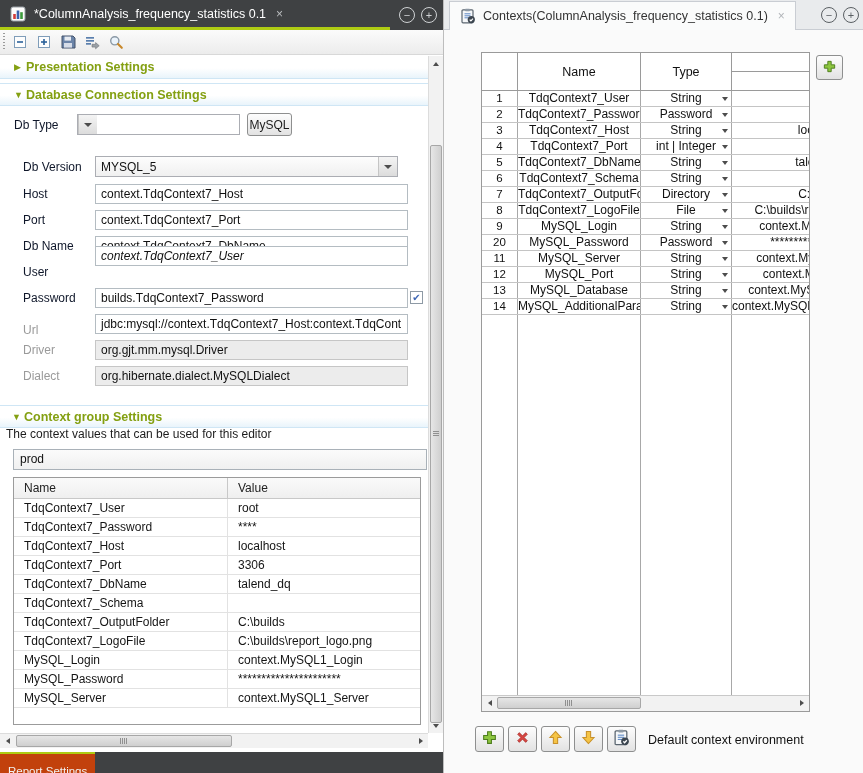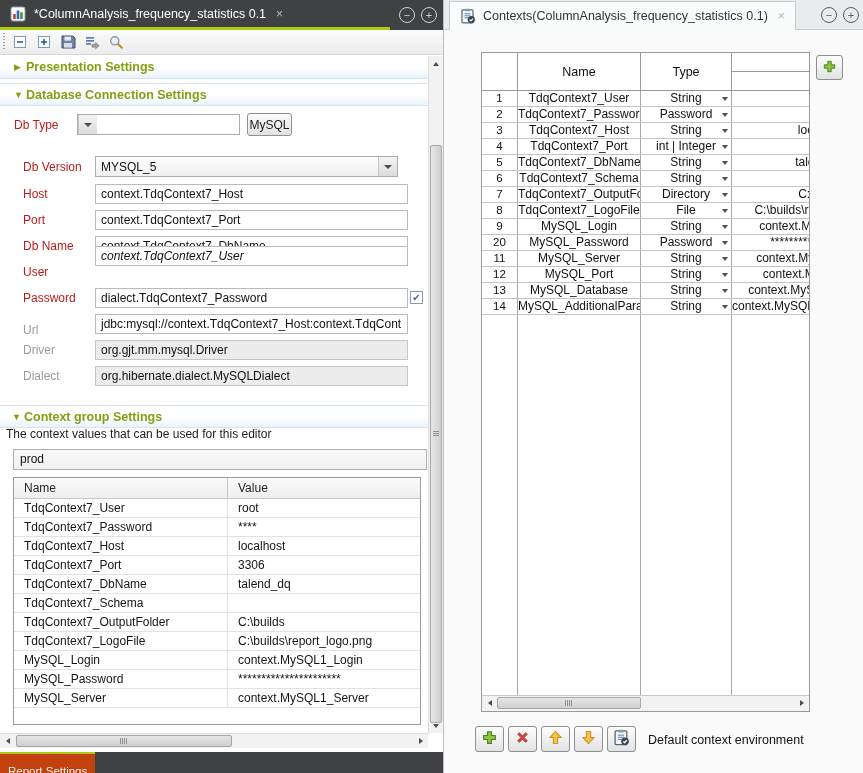--- a/index.html
+++ b/index.html
@@ -23,21 +23,21 @@
   .tbtn{width:22px;height:20px;display:flex;align-items:center;justify-content:center;margin-left:2px;}
   .tbtn svg{width:16px;height:16px;}
 
   
   .lp-content-bg{position:absolute;left:0;top:55px;width:428px;height:678px;background:#fff;}
   .sec-hdr{position:absolute;left:0;width:428px;height:23px;background:linear-gradient(#ffffff 55%,#e9f4fb);border-bottom:1px solid #cfe6f5;display:flex;align-items:center;box-sizing:border-box;}
   .sec-hdr .tri{font-size:9px;color:#84a012;margin-left:14px;width:12px;}
   .sec-hdr .stitle{font-size:12.5px;font-weight:bold;color:#84a012;}
   .sec-top{border-top:1px solid #cfe6f5;}
 
-  .flabel{position:absolute;font-size:12px;color:#b91c1c;white-space:nowrap;}
+  .flabel{position:absolute;font-size:12px;color:#0f172a;white-space:nowrap;}
   .flabel.dim{color:#9a9a9a;}
   .finput{position:absolute;left:95px;width:313px;height:20px;box-sizing:border-box;border:1px solid #b4bcc2;background:#fff;font-size:12px;color:#111;line-height:18px;padding-left:5px;white-space:nowrap;overflow:hidden;}
   .finput.gray{background:#ececec;border-color:#c6c6c6;}
   .combo{position:absolute;height:21px;box-sizing:border-box;border:1px solid #abadb3;background:#fff;display:flex;align-items:stretch;}
   .combo .cv{flex:1;font-size:12px;color:#111;padding-left:5px;display:flex;align-items:center;white-space:nowrap;overflow:hidden;}
   .combo .cbtn{width:18px;background:linear-gradient(#f4f4f4,#dcdcdc);border-left:1px solid #c5c5c5;display:flex;align-items:center;justify-content:center;}
   .tri-dn{width:0;height:0;border-left:4px solid transparent;border-right:4px solid transparent;border-top:4px solid #4c4c4c;}
   .btn3d{position:absolute;box-sizing:border-box;border:1px solid #8e8f8f;border-radius:3px;background:linear-gradient(#fdfdfd,#e2e2e2);display:flex;align-items:center;justify-content:center;font-size:12px;color:#1c1c1c;}
   .cbx{position:absolute;left:410px;width:13px;height:13px;box-sizing:border-box;border:1px solid #8e9aa5;background:#fff;font-size:10px;line-height:11px;text-align:center;color:#3f67b5;}
 
@@ -192,21 +192,21 @@
     <div>
         <div class="flabel" style="left: 23px; top: 187px;">Host</div>
         <div class="finput" style="top: 184px;">context.TdqContext7_Host</div>
         <div class="flabel" style="left: 23px; top: 213px;">Port</div>
         <div class="finput" style="top: 210px;">context.TdqContext7_Port</div>
         <div class="flabel" style="left: 23px; top: 239px;">Db Name</div>
         <div class="finput" style="top: 236px;">context.TdqContext7_DbName</div>
         <div class="flabel" style="left: 23px; top: 265px;">User</div>
         <div class="finput" style="top: 246px; font-style: italic;">context.TdqContext7_User</div>
         <div class="flabel" style="left: 23px; top: 291px;">Password</div>
-        <div class="finput" style="top: 288px;">dialect.TdqContext7_Password</div>
+        <div class="finput" style="top: 288px;">builds.TdqContext7_Password</div>
         <div class="cbx" style="top: 291px;">✔</div>
         <div class="flabel dim" style="left: 23px; top: 317px; margin-top: 6px;">Url</div>
         <div class="finput" style="top: 314px;">jdbc:mysql://context.TdqContext7_Host:context.TdqCont</div>
         <div class="flabel dim" style="left: 23px; top: 343px;">Driver</div>
         <div class="finput gray" style="top: 340px;">org.gjt.mm.mysql.Driver</div>
         <div class="flabel dim" style="left: 23px; top: 369px;">Dialect</div>
         <div class="finput gray" style="top: 366px;">org.hibernate.dialect.MySQLDialect</div>
       </div>
 
     <div class="sec-hdr sec-top" style="top:405px;">

